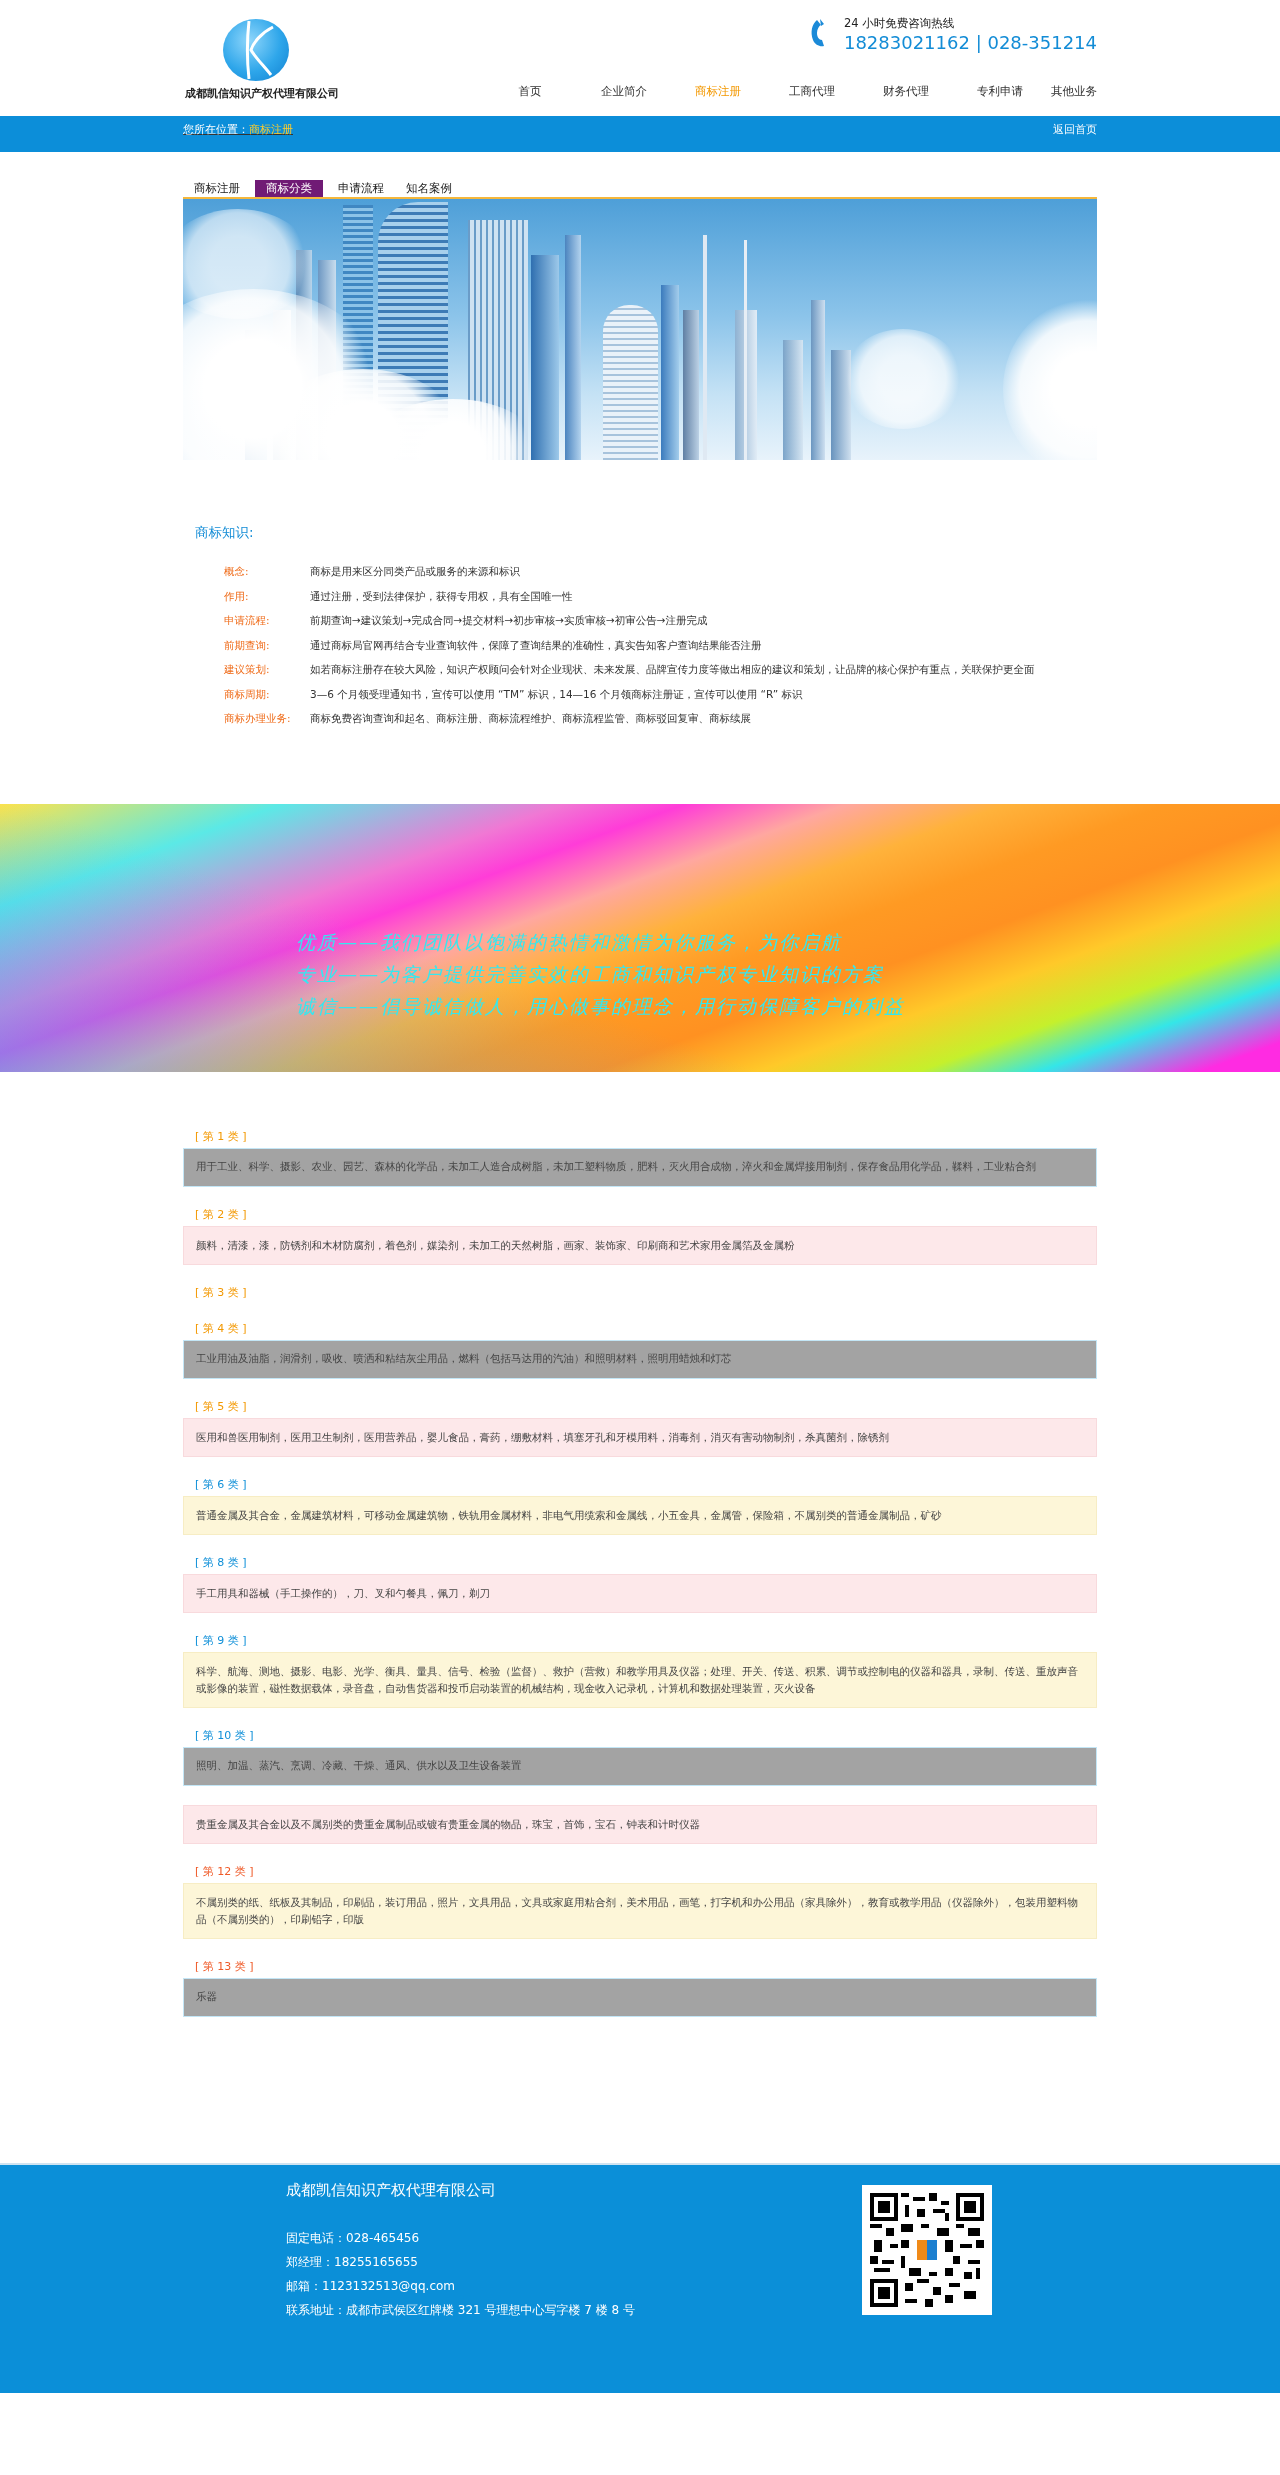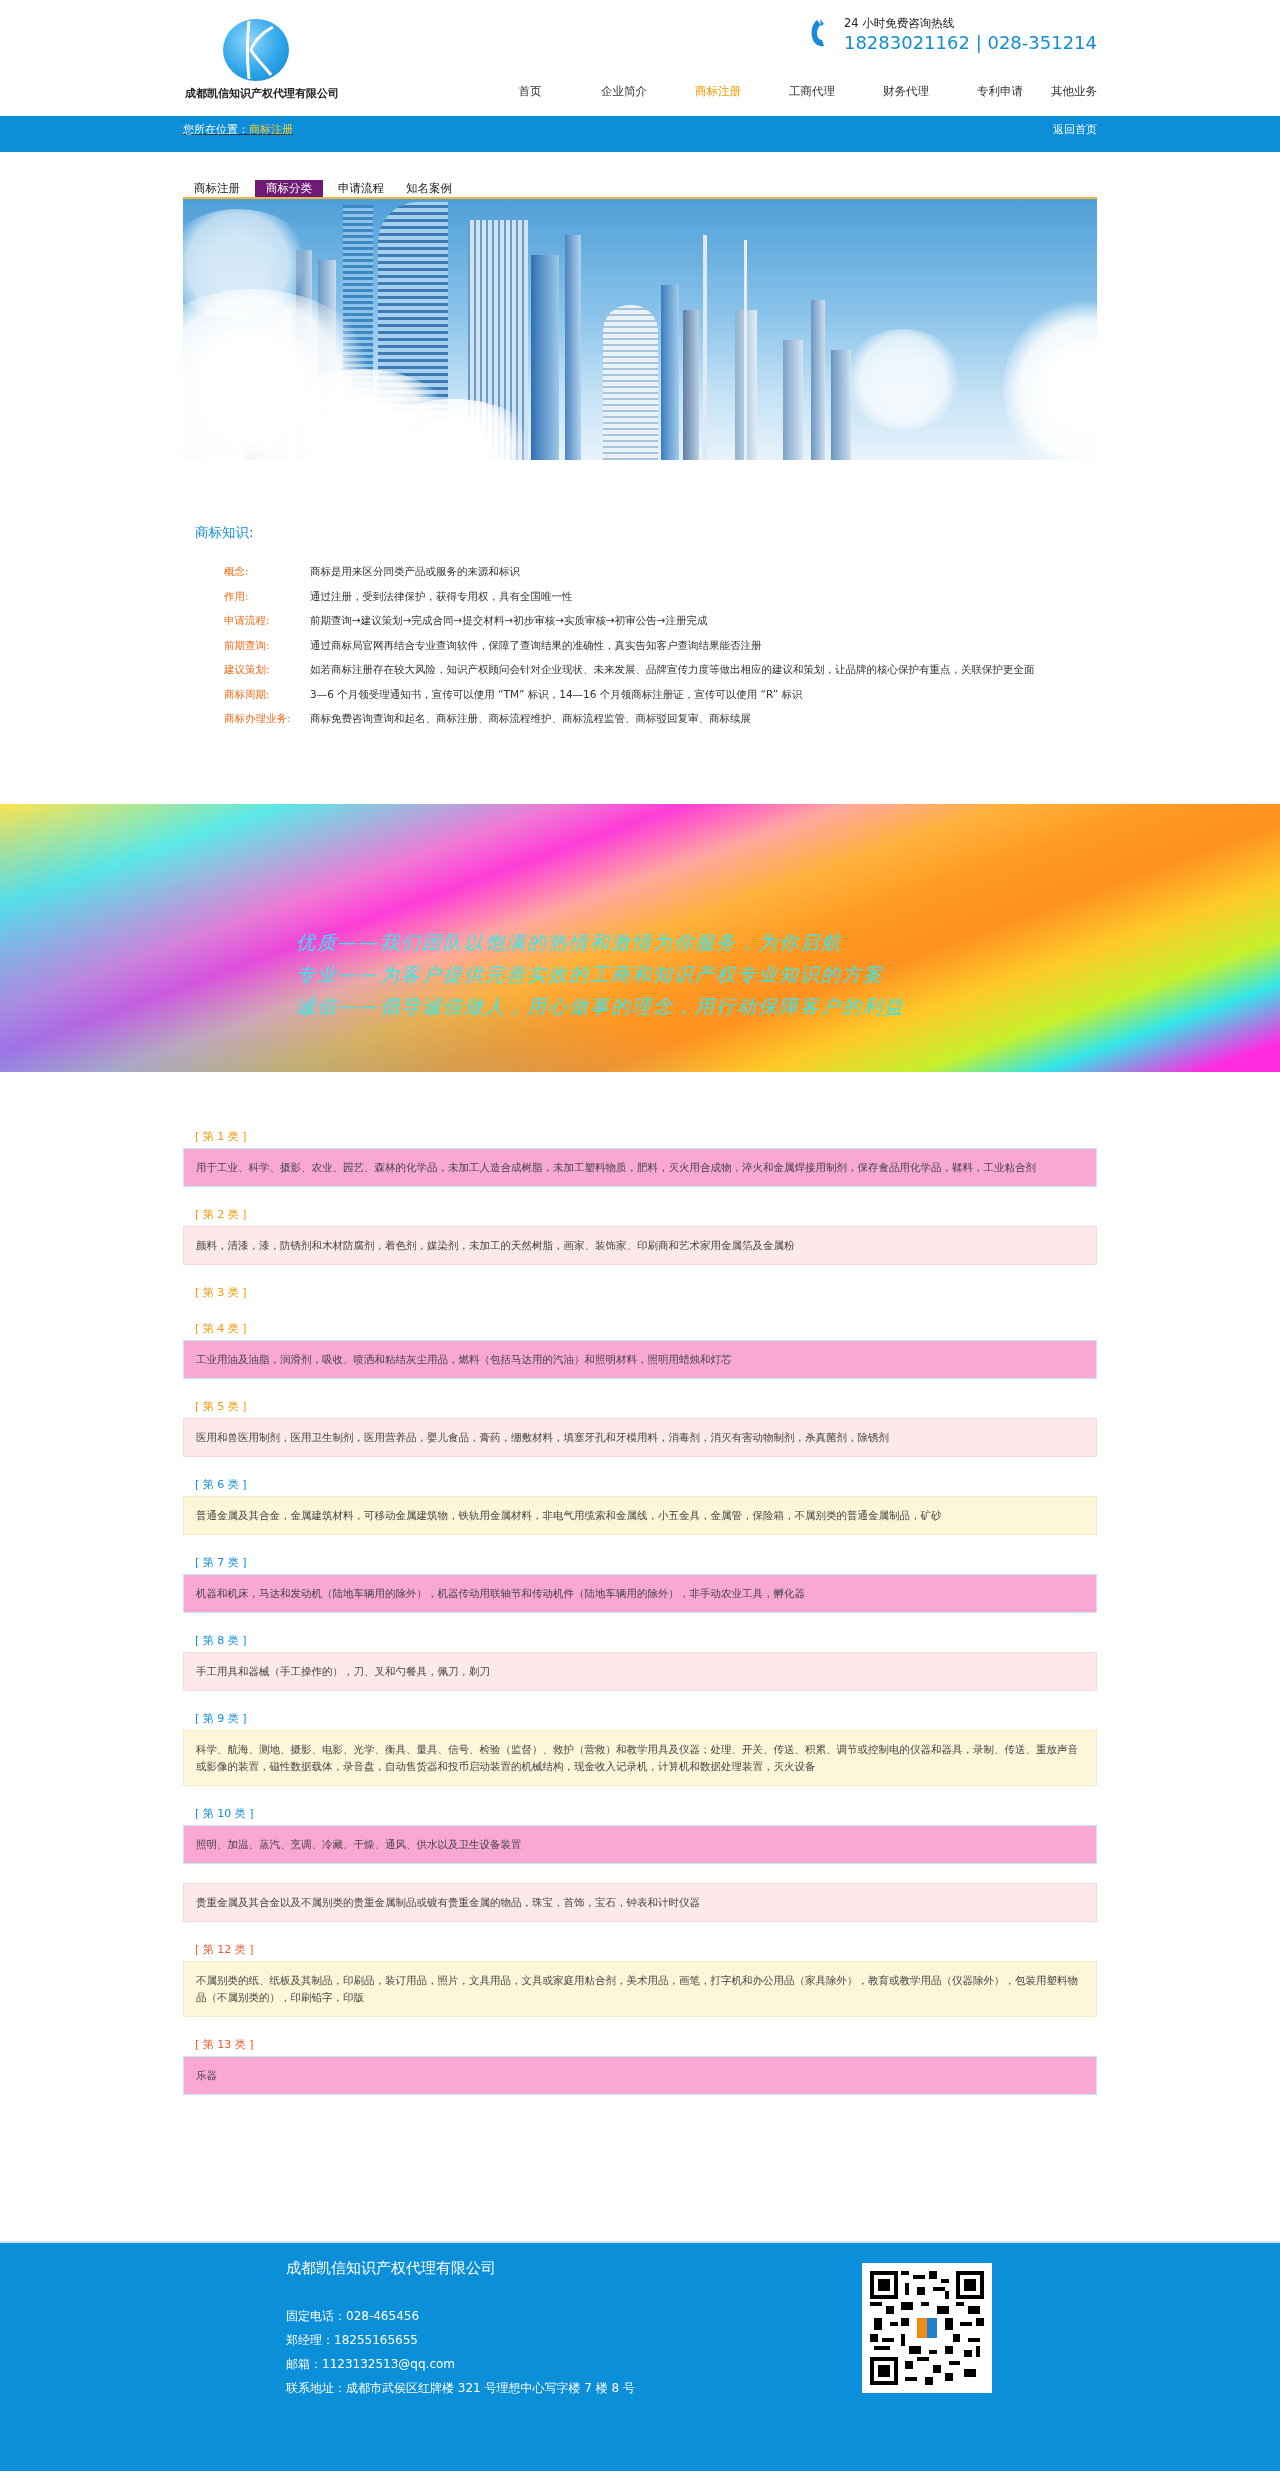--- a/index.html
+++ b/index.html
@@ -55,21 +55,21 @@
   .rainbow .title { position: absolute; left: 0; right: 0; top: 40px; text-align: center; font-family: "DejaVu Serif", serif;
     font-size: 26px; font-weight: bold; color: #1a86d0; letter-spacing: 6px; text-shadow: 2px 3px 3px rgba(0,0,0,0.45); }
   .rainbow .slogans { position: absolute; left: 296px; top: 122px; }
   .rainbow .slogans div { font-family: "DejaVu Serif", serif; font-style: italic; font-size: 19px; line-height: 32px; color: #34e8f0; letter-spacing: 2px; }
 
   
   .classes { margin-top: 56px; }
   .cls { margin-bottom: 19px; }
   .cls .lbl { font-size: 11px; padding-left: 12px; height: 17px; line-height: 17px; margin-bottom: 3px; }
   .cls .body { border: 1px solid; padding: 10px 12px; min-height: 37px; line-height: 17px; font-size: 10.5px; color: #444; }
-  .c-blue .body { background: #f9a8d4; border-color: #c3e6f6; }
+  .c-blue .body { background: #a3a3a3; border-color: #c3e6f6; font-family: Liberation Mono, monospace; }
   .c-pink .body { background: #fde8ea; border-color: #f8dadd; }
   .c-yellow .body { background: #fdf6d8; border-color: #f7edc4; }
   .l-orange { color: #f39800; }
   .l-blue { color: #0e8fd8; }
   .l-red { color: #ef5a28; }
 
   
   .footer { margin-top: 146px; background: #0b8fd8; height: 230px; border-top: 2px solid #cfe3f1; position: relative; }
   .footer .info { position: absolute; left: 286px; top: 16px; color: #fff; }
   .footer .info .name { font-size: 15px; margin-bottom: 26px; }
@@ -209,24 +209,20 @@
     <div class="lbl l-orange">[ 第 4 类 ]</div>
     <div class="body">工业用油及油脂，润滑剂，吸收、喷洒和粘结灰尘用品，燃料（包括马达用的汽油）和照明材料，照明用蜡烛和灯芯</div>
   </div>
   <div class="cls c-pink">
     <div class="lbl l-orange">[ 第 5 类 ]</div>
     <div class="body">医用和兽医用制剂，医用卫生制剂，医用营养品，婴儿食品，膏药，绷敷材料，填塞牙孔和牙模用料，消毒剂，消灭有害动物制剂，杀真菌剂，除锈剂</div>
   </div>
   <div class="cls c-yellow">
     <div class="lbl l-blue">[ 第 6 类 ]</div>
     <div class="body">普通金属及其合金，金属建筑材料，可移动金属建筑物，铁轨用金属材料，非电气用缆索和金属线，小五金具，金属管，保险箱，不属别类的普通金属制品，矿砂</div>
-  </div>
-  <div class="cls c-blue">
-    <div class="lbl l-blue">[ 第 7 类 ]</div>
-    <div class="body">机器和机床，马达和发动机（陆地车辆用的除外），机器传动用联轴节和传动机件（陆地车辆用的除外），非手动农业工具，孵化器</div>
   </div>
   <div class="cls c-pink">
     <div class="lbl l-blue">[ 第 8 类 ]</div>
     <div class="body">手工用具和器械（手工操作的），刀、叉和勺餐具，佩刀，剃刀</div>
   </div>
   <div class="cls c-yellow">
     <div class="lbl l-blue">[ 第 9 类 ]</div>
     <div class="body">科学、航海、测地、摄影、电影、光学、衡具、量具、信号、检验（监督）、救护（营救）和教学用具及仪器；处理、开关、传送、积累、调节或控制电的仪器和器具，录制、传送、重放声音或影像的装置，磁性数据载体，录音盘，自动售货器和投币启动装置的机械结构，现金收入记录机，计算机和数据处理装置，灭火设备</div>
   </div>
   <div class="cls c-blue">

